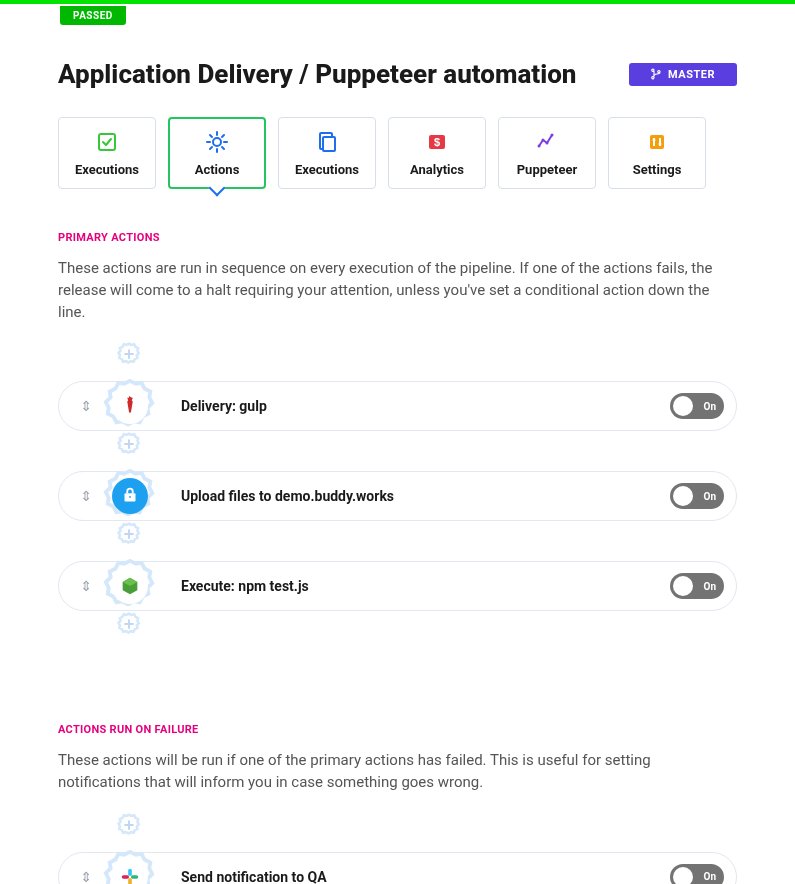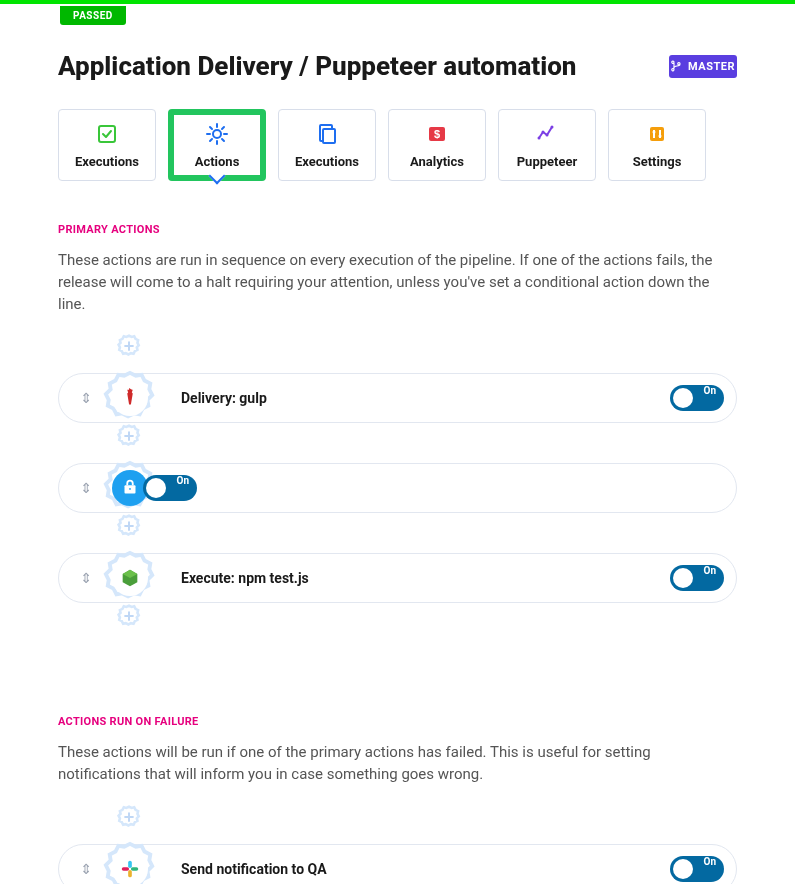--- a/index.html
+++ b/index.html
@@ -25,35 +25,35 @@
     margin-left: 60px;
     border-radius: 0 0 3px 3px;
   }
   .content {
     padding: 20px 58px 40px 58px;
   }
   .header-row {
     display: flex;
     justify-content: space-between;
     align-items: center;
-    margin-top: 6px;
+    margin-top: 14px;
     margin-bottom: 28px;
     text-align: right;
   }
   .page-title {
     font-size: 26px;
     font-weight: 800;
     color: #1a1a1a;
   }
   .master-badge {
     background: #5a3ee0;
     color: #fff;
     font-size: 11px;
     font-weight: 700;
-    padding: 5px 2px;
+    padding: 5px 22px;
     border-radius: 3px;
     display: inline-flex;
     align-items: center;
     gap: 5px;
     letter-spacing: 0.5px;
   }
   .master-badge svg { width: 12px; height: 12px; }
   .tabs {
     display: flex;
     gap: 12px;
@@ -70,21 +70,21 @@
     justify-content: center;
     gap: 8px;
     cursor: pointer;
     font-size: 13px;
     font-weight: 700;
     color: #1a1a1a;
     background: #fff;
     position: relative;
   }
   .tab.active {
-    border: 6px solid #22c55e;
+    border: 2px solid #22c55e;
   }
   .tab.active::after {
     content: "";
     position: absolute;
     bottom: -7px;
     left: 50%;
     transform: translateX(-50%) rotate(45deg);
     width: 10px;
     height: 10px;
     background: #fff;
@@ -179,26 +179,26 @@
   .action-label {
     font-size: 14px;
     font-weight: 700;
     color: #1a1a1a;
     margin-left: 38px;
     flex: 1;
   }
   .toggle {
     width: 54px;
     height: 26px;
-    background: #0369a1;
+    background: #737373;
     border-radius: 20px;
     position: relative;
     cursor: pointer;
     display: flex;
-    align-items: flex-start;
+    align-items: center;
     justify-content: flex-end;
     padding-right: 8px;
   }
   .toggle::before {
     content: "";
     position: absolute;
     left: 3px;
     top: 3px;
     width: 20px;
     height: 20px;
@@ -349,20 +349,21 @@
               <path class="gear-outline" d="M30 4l6 3 6-1 3 6 6 3-1 6 3 6-5 5 1 6-6 3-3 6-6-1-6 3-6-3-6 1-3-6-6-3 1-6-3-6 5-5-1-6 6-3 3-6 6 1z"></path>
             </svg>
           <span class="gear-core" style="background:#1ea0f0">
             <svg viewBox="0 0 24 24">
                 <rect x="6" y="9" width="12" height="9" rx="1" fill="#fff"></rect>
                 <path d="M9 9V7a3 3 0 016 0v2" stroke="#fff" stroke-width="2" fill="none"></path>
                 <circle cx="12" cy="13" r="1" fill="#1ea0f0"></circle>
               </svg>
           </span>
         </span>
+        <span class="action-label">Upload files to demo.buddy.works</span>
         <div class="toggle">
           <span class="toggle-label">On</span>
         </div>
       </div>
     </div>
 
     <div class="add-connector">
       <span class="add-btn">
         <svg viewBox="0 0 40 40">
             <path class="gear-outline" d="M20 4l4 2 4-1 2 4 4 2-1 4 2 4-3 3 1 4-4 2-2 4-4-1-4 2-4-2-4 1-2-4-4-2 1-4-2-4 3-3-1-4 4-2 2-4 4 1z"></path>

